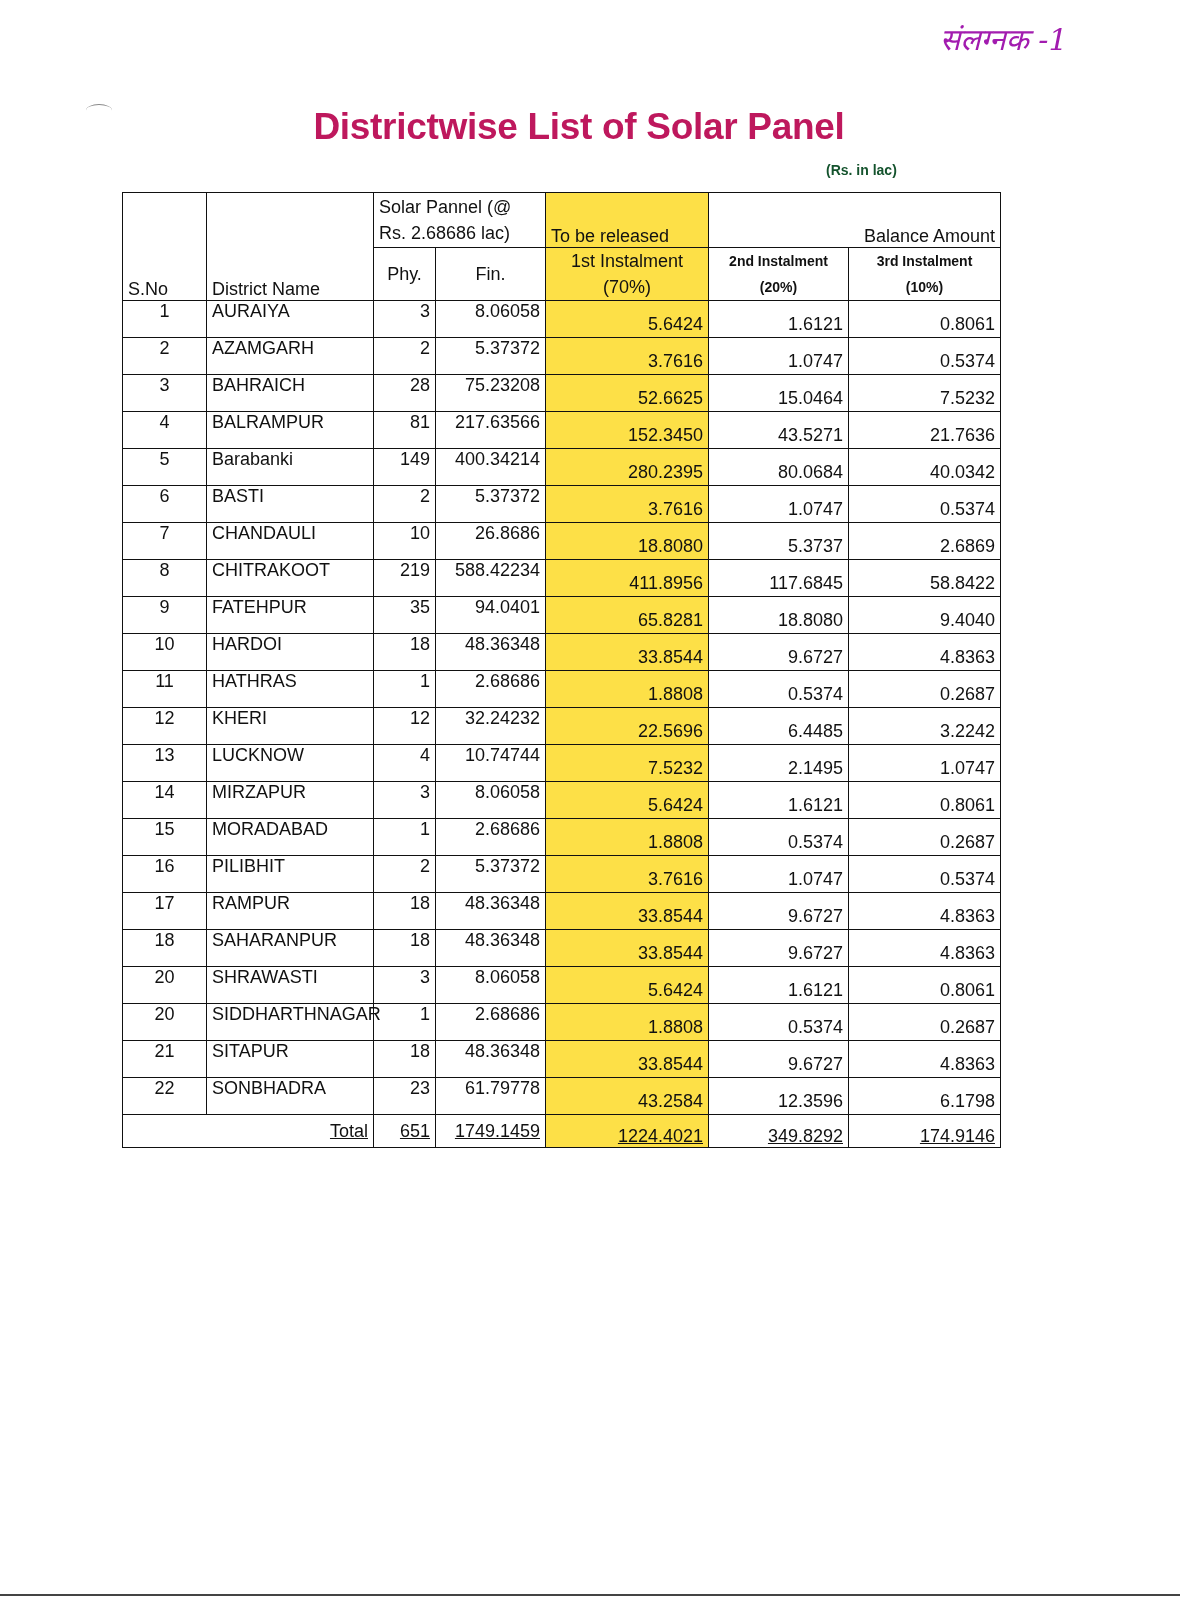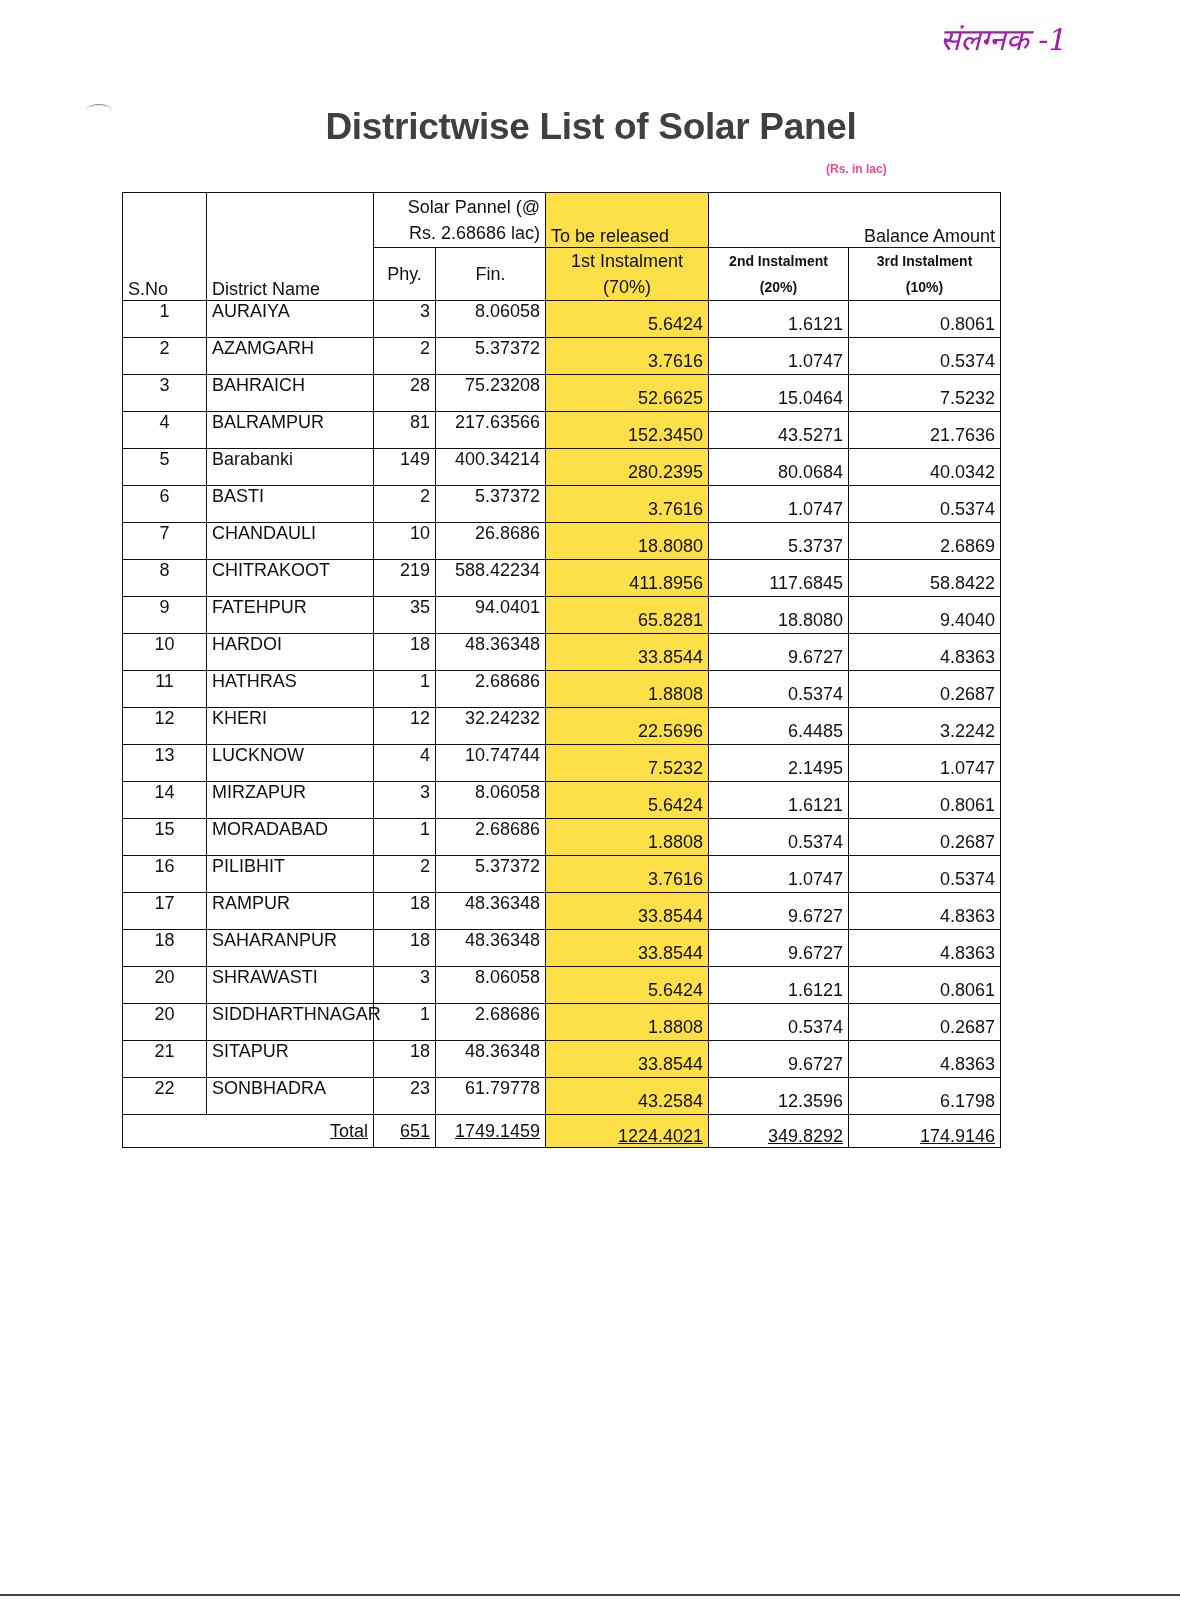--- a/index.html
+++ b/index.html
@@ -1,27 +1,27 @@
 <!DOCTYPE html>
 <html><head>
 <meta charset="utf-8">
 <style>
   html, body { margin: 0; padding: 0; background: #ffffff; }
   body { width: 1180px; height: 1600px; position: relative; overflow: hidden; font-family: "Liberation Sans", "DejaVu Sans", sans-serif; color: #111; }
   .annex { position: absolute; left: 940px; top: 18px; font-family: "DejaVu Serif", serif; font-size: 30px; font-style: italic; color: #a21caf; }
   .mark { position: absolute; left: 86px; top: 104px; width: 26px; height: 12px; border-top: 1.5px solid #888; border-radius: 50% 50% 0 0; }
-  .title { position: absolute; left: 16px; width: 1150px; top: 106px; text-align: center; font-size: 37px; font-weight: bold; letter-spacing: -0.3px; color: #404040; }
-  .units { position: absolute; left: 826px; top: 162px; font-size: 12px; font-weight: bold; color: #ec4899; text-align: right; }
+  .title { position: absolute; left: 4px; width: 1150px; top: 106px; text-align: center; font-size: 37px; font-weight: bold; letter-spacing: -0.3px; color: #be185d; }
+  .units { position: absolute; left: 826px; top: 162px; font-size: 14px; font-weight: bold; color: #14532d; text-align: right; }
   table.grid { position: absolute; left: 122px; top: 192px; width: 878px; border-collapse: collapse; table-layout: fixed; }
   table.grid td, table.grid th { border: 1.6px solid #111; padding: 0 5px; font-size: 18px; font-weight: normal; }
   col.c-sno { width: 84px; } col.c-name { width: 167px; } col.c-phy { width: 62px; } col.c-fin { width: 110px; }
   col.c-i1 { width: 163px; } col.c-i2 { width: 140px; } col.c-i3 { width: 152px; }
   .shade { background: #fde047; }
   th.h-sno, th.h-name { vertical-align: bottom; text-align: left; padding-bottom: 4px; font-size: 19px; }
-  th.h-solar { height: 54px; text-align: right; font-size: 19px; line-height: 26px; }
+  th.h-solar { height: 54px; text-align: left; font-size: 19px; line-height: 26px; }
   th.h-release { text-align: left; vertical-align: bottom; font-size: 19px; padding-bottom: 2px; }
   th.h-balance { text-align: right; vertical-align: bottom; font-size: 19px; padding-bottom: 2px; margin-top: 20px; }
   th.h-sub { height: 50px; text-align: center; font-size: 17px; line-height: 26px; }
   th.h-sub.b2 { font-weight: bold; font-size: 14px; }
   tr.row td { height: 34px; }
   td.sno { text-align: center; font-size: 14px; vertical-align: top; padding-top: 6px; }
   td.name { text-align: left; font-size: 14px; font-weight: bold; vertical-align: top; padding-top: 6px; padding-left: 3px; margin-left: 32px; }
   td.num { text-align: right; font-size: 19px; vertical-align: top; padding-top: 7px; }
   td.num.low { vertical-align: bottom; padding-bottom: 2px; padding-top: 0; }
   tr.total td { height: 32px; text-decoration: underline; }

